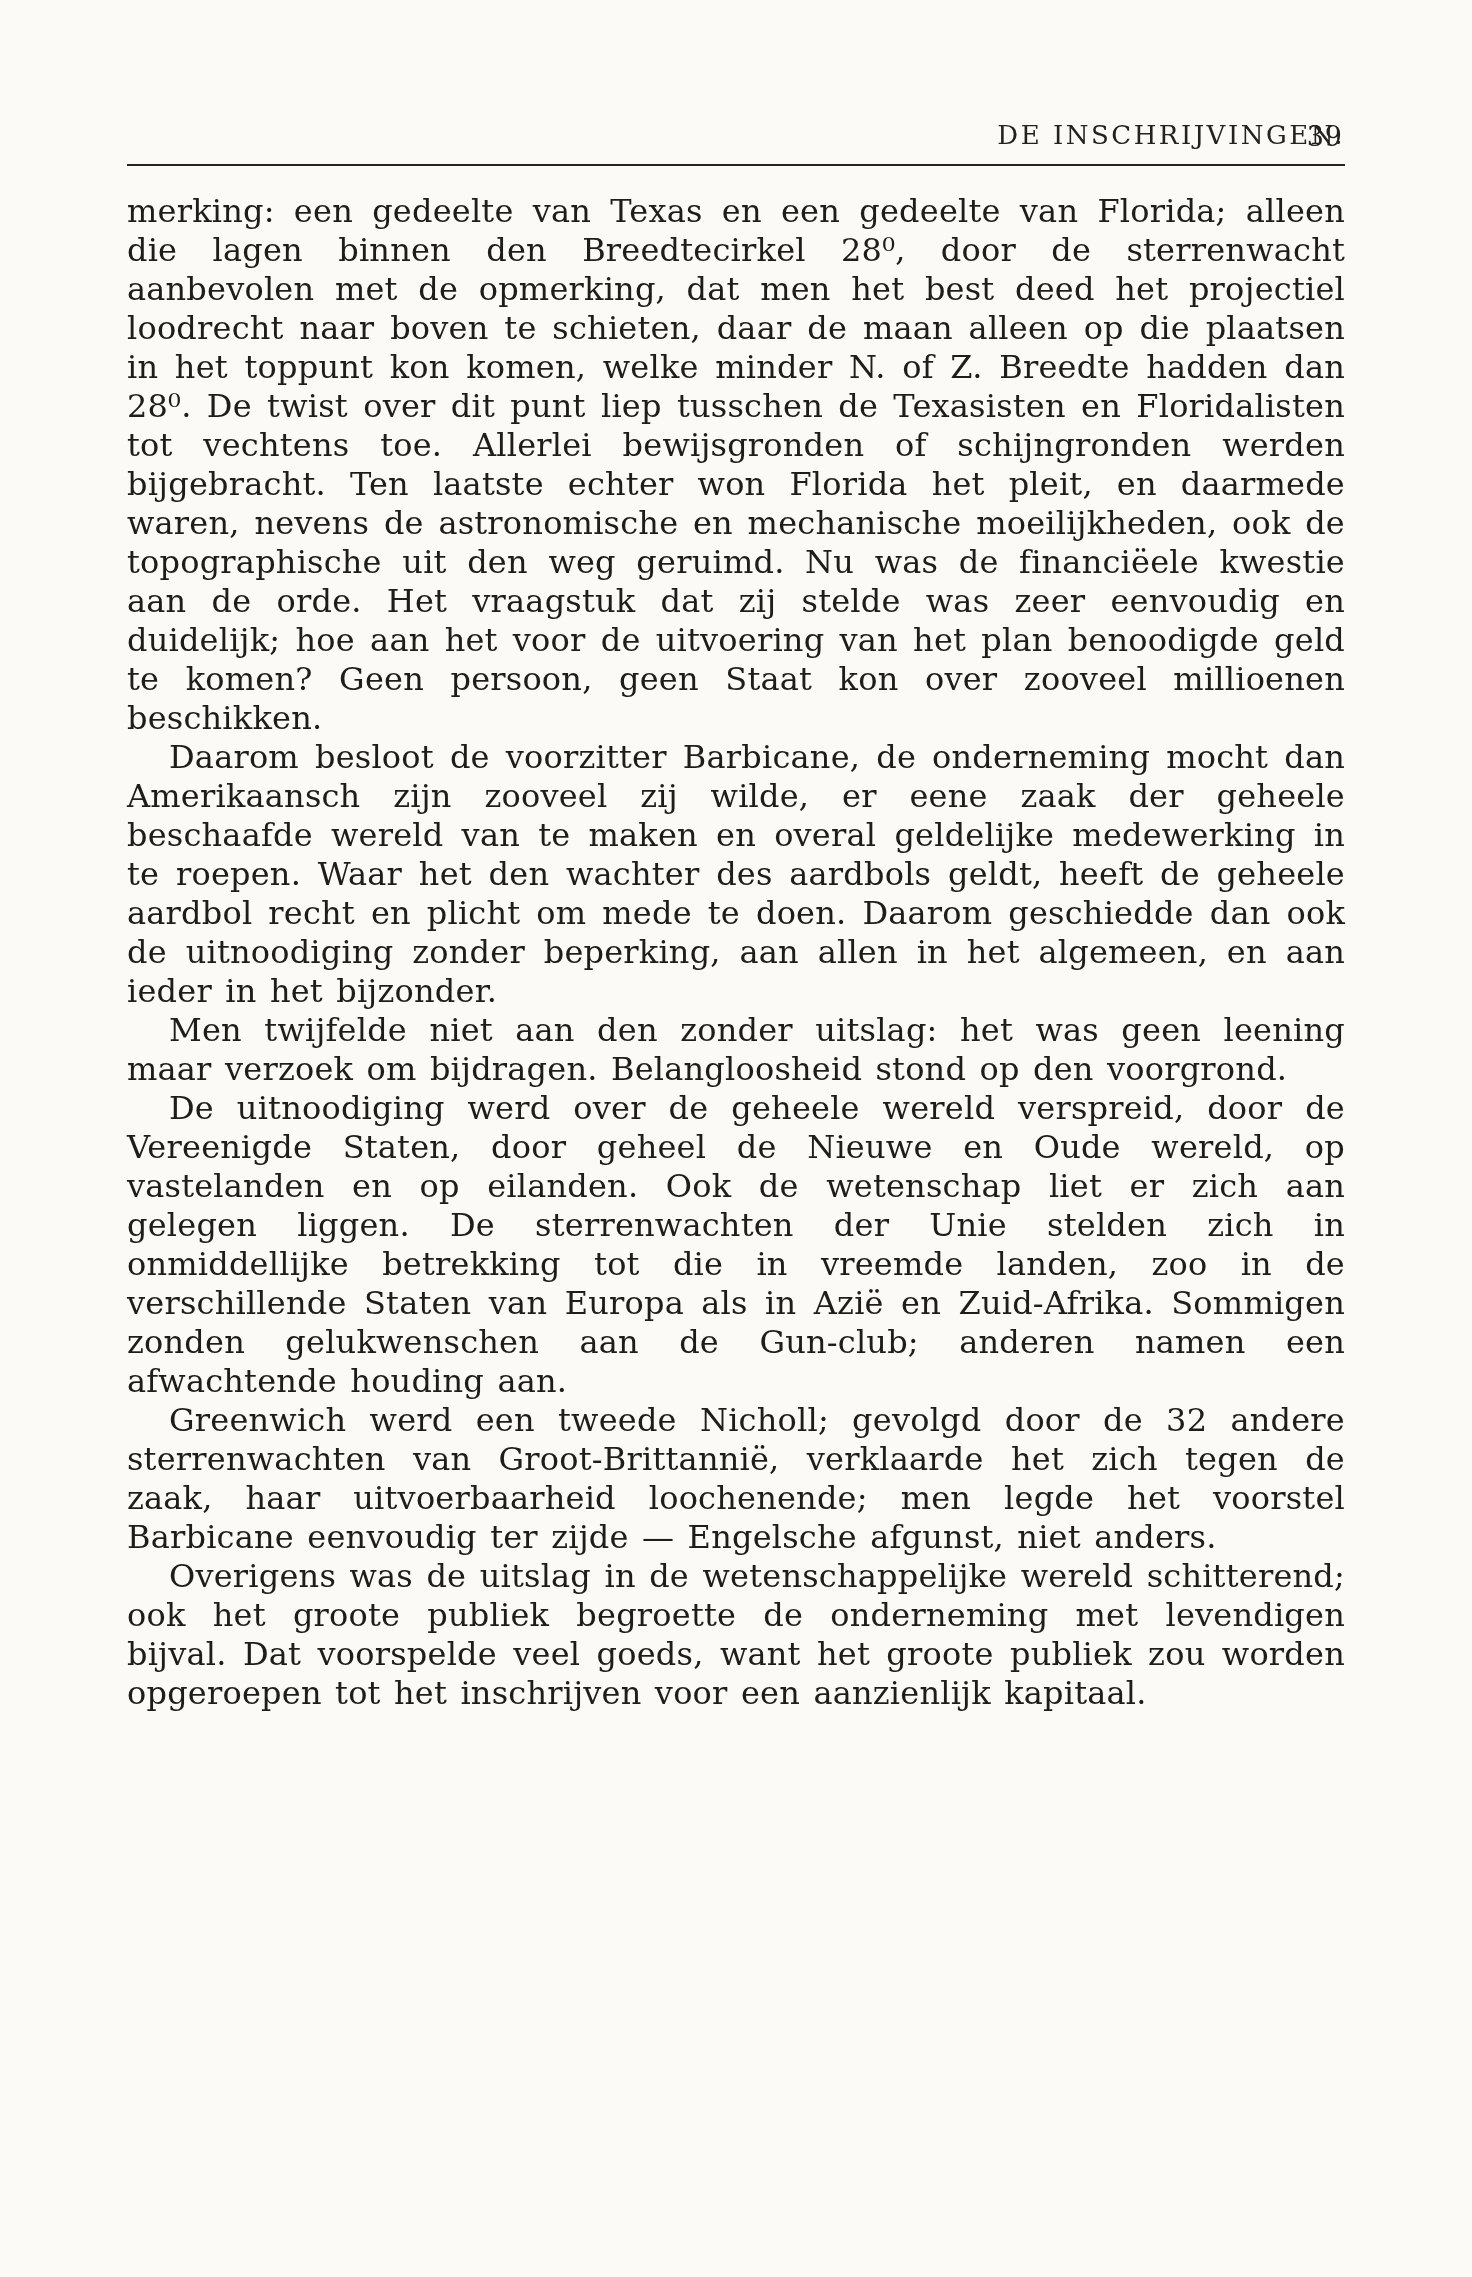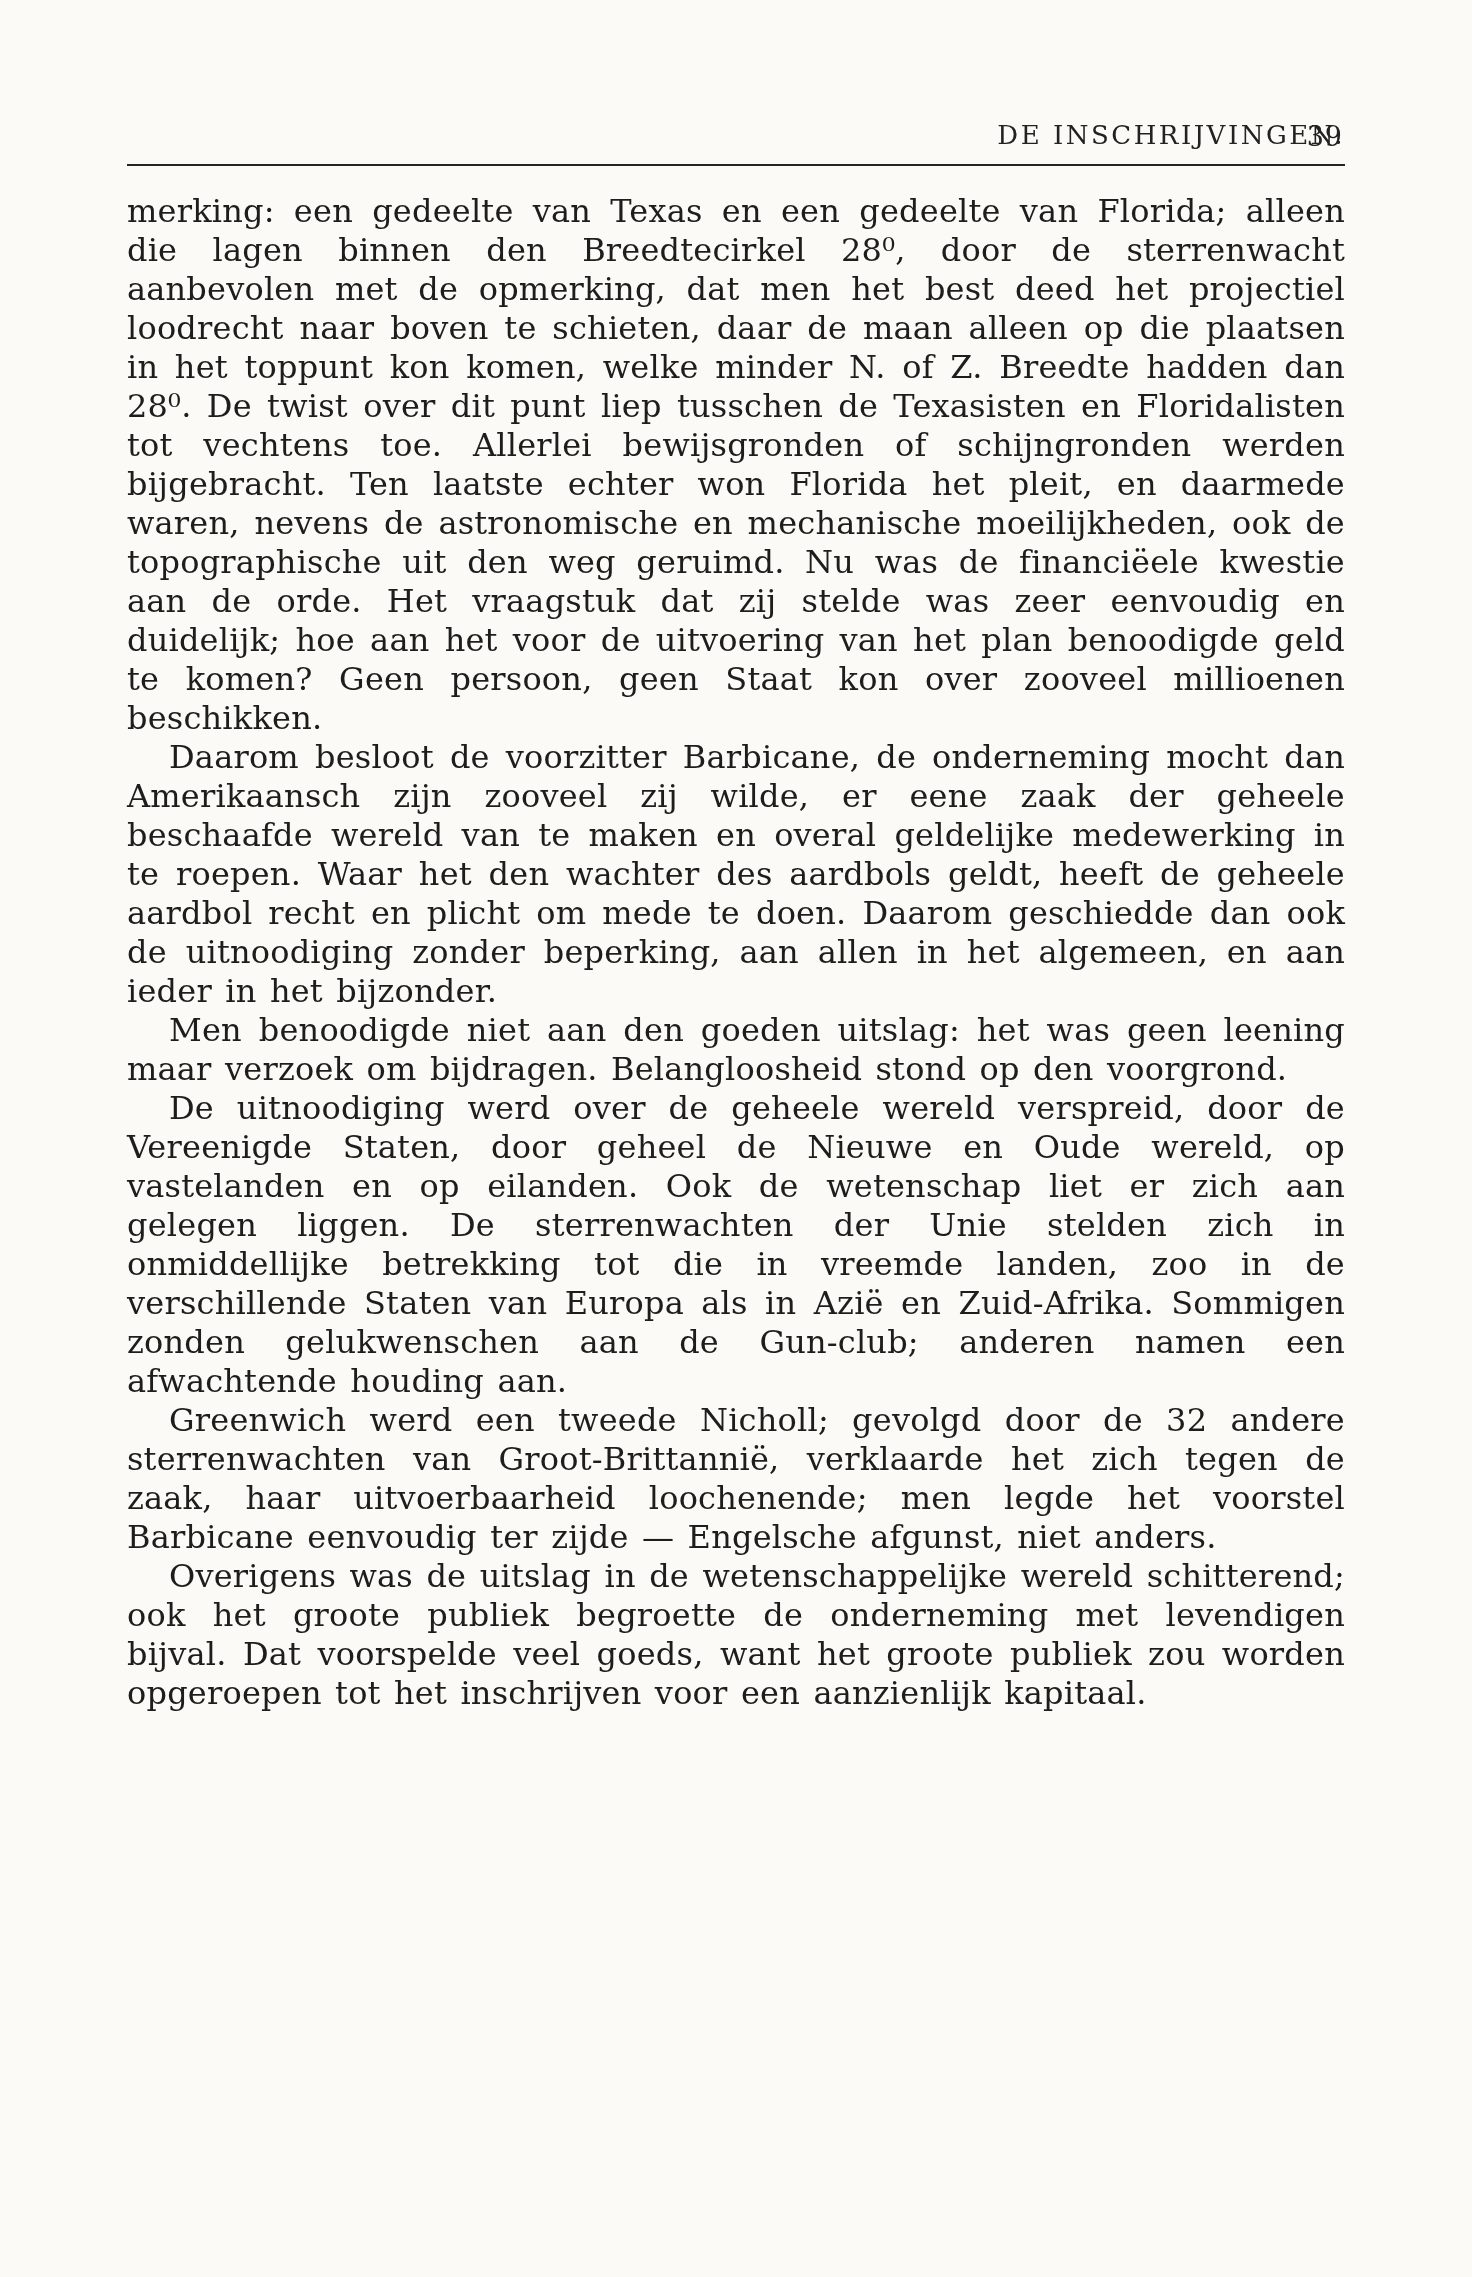--- a/index.html
+++ b/index.html
@@ -71,19 +71,19 @@
   <header class="page-header">
     <div class="running-title">DE INSCHRIJVINGEN.</div>
     <div class="page-number">39</div>
   </header>
 
   <hr class="header-rule">
 
   <main class="page-body">
     <p class="continuation">merking: een gedeelte van Texas en een gedeelte van Florida; alleen die lagen binnen den Breedtecirkel 28⁰, door de sterrenwacht aanbevolen met de opmerking, dat men het best deed het projectiel loodrecht naar boven te schieten, daar de maan alleen op die plaatsen in het toppunt kon komen, welke minder N. of Z. Breedte hadden dan 28⁰. De twist over dit punt liep tusschen de Texasisten en Floridalisten tot vechtens toe. Allerlei bewijsgronden of schijngronden werden bijgebracht. Ten laatste echter won Florida het pleit, en daarmede waren, nevens de astronomische en mechanische moeilijkheden, ook de topographische uit den weg geruimd. Nu was de financiëele kwestie aan de orde. Het vraagstuk dat zij stelde was zeer eenvoudig en duidelijk; hoe aan het voor de uitvoering van het plan benoodigde geld te komen? Geen persoon, geen Staat kon over zooveel millioenen beschikken.</p>
     <p>Daarom besloot de voorzitter Barbicane, de onderneming mocht dan Amerikaansch zijn zooveel zij wilde, er eene zaak der geheele beschaafde wereld van te maken en overal geldelijke medewerking in te roepen. Waar het den wachter des aardbols geldt, heeft de geheele aardbol recht en plicht om mede te doen. Daarom geschiedde dan ook de uitnoodiging zonder beperking, aan allen in het algemeen, en aan ieder in het bijzonder.</p>
-    <p>Men benoodigde niet aan den goeden uitslag: het was geen leening maar verzoek om bijdragen. Belangloosheid stond op den voorgrond.</p>
+    <p>Men twijfelde niet aan den zonder uitslag: het was geen leening maar verzoek om bijdragen. Belangloosheid stond op den voorgrond.</p>
     <p>De uitnoodiging werd over de geheele wereld verspreid, door de Vereenigde Staten, door geheel de Nieuwe en Oude wereld, op vastelanden en op eilanden. Ook de wetenschap liet er zich aan gelegen liggen. De sterrenwachten der Unie stelden zich in onmiddellijke betrekking tot die in vreemde landen, zoo in de verschillende Staten van Europa als in Azië en Zuid-Afrika. Sommigen zonden gelukwenschen aan de Gun-club; anderen namen een afwachtende houding aan.</p>
     <p>Greenwich werd een tweede Nicholl; gevolgd door de 32 andere sterrenwachten van Groot-Brittannië, verklaarde het zich tegen de zaak, haar uitvoerbaarheid loochenende; men legde het voorstel Barbicane eenvoudig ter zijde — Engelsche afgunst, niet anders.</p>
     <p>Overigens was de uitslag in de wetenschappelijke wereld schitterend; ook het groote publiek begroette de onderneming met levendigen bijval. Dat voorspelde veel goeds, want het groote publiek zou worden opgeroepen tot het inschrijven voor een aanzienlijk kapitaal.</p>
   </main>
 
 </div>
 
 </body></html>

